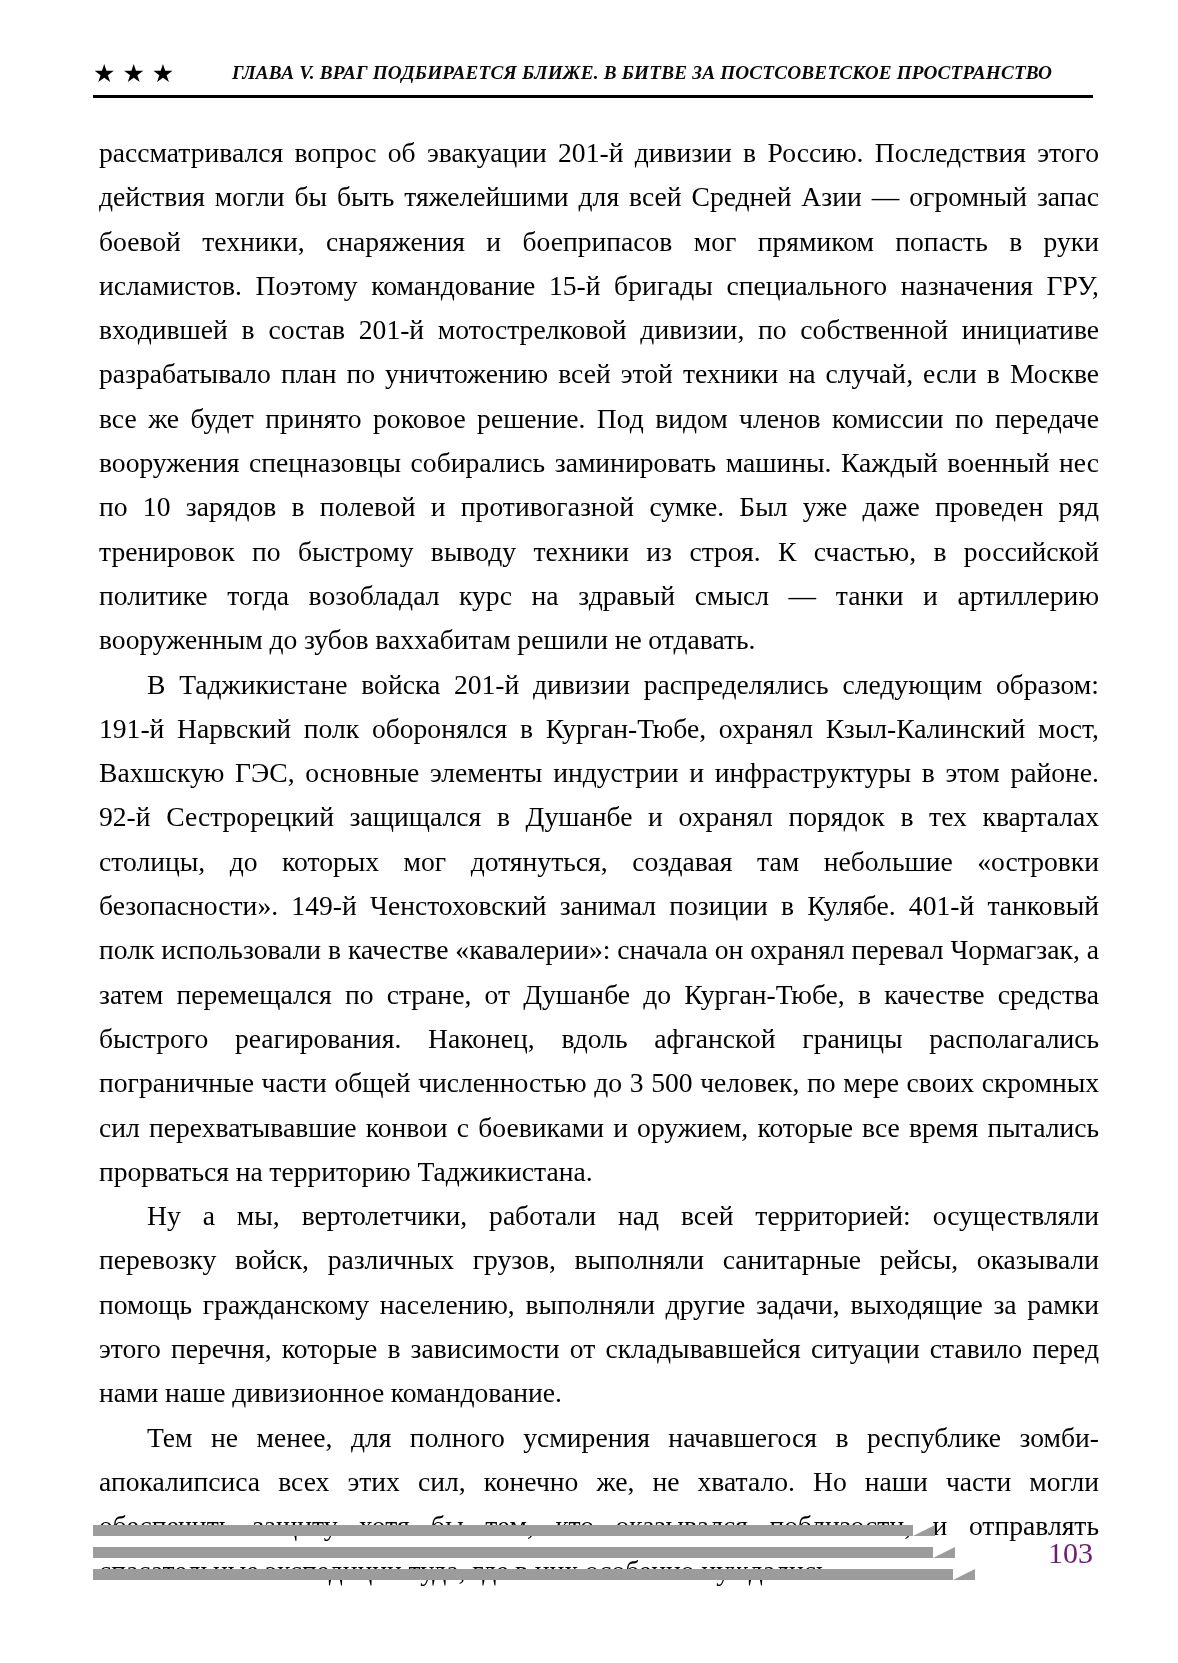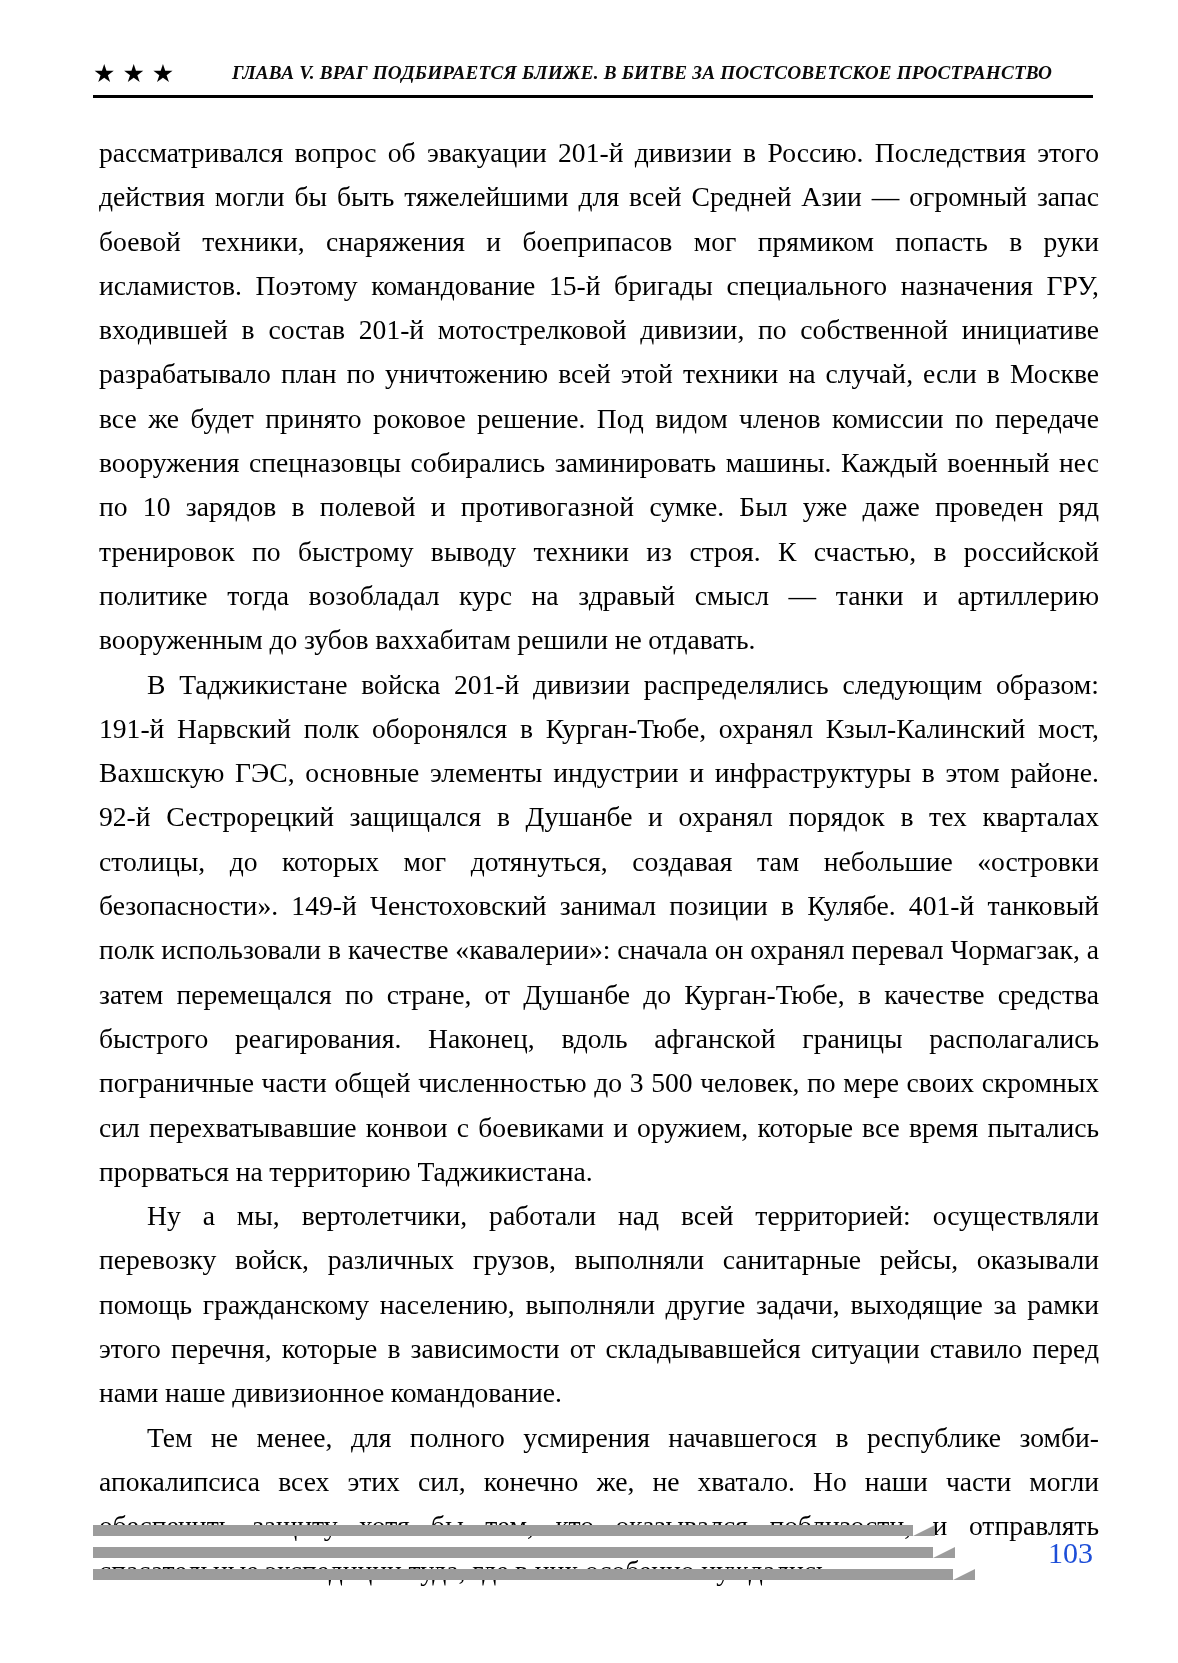--- a/index.html
+++ b/index.html
@@ -116,21 +116,21 @@
   .orn-1 { top: 0px;  width: 820px; }
   .orn-2 { top: 22px; width: 840px; }
   .orn-3 { top: 44px; width: 860px; }
 
   .page-number {
     position: absolute;
     right: 0;
     top: 13px;
     font-size: 30px;
     line-height: 1;
-    color: #1d4ed8;
+    color: #701a75;
     font-family: "Liberation Serif", "DejaVu Serif", serif;
   }
 </style>
 </head>
 <body>
 
 <div class="page">
 
   <div class="header">
     <div class="stars">

